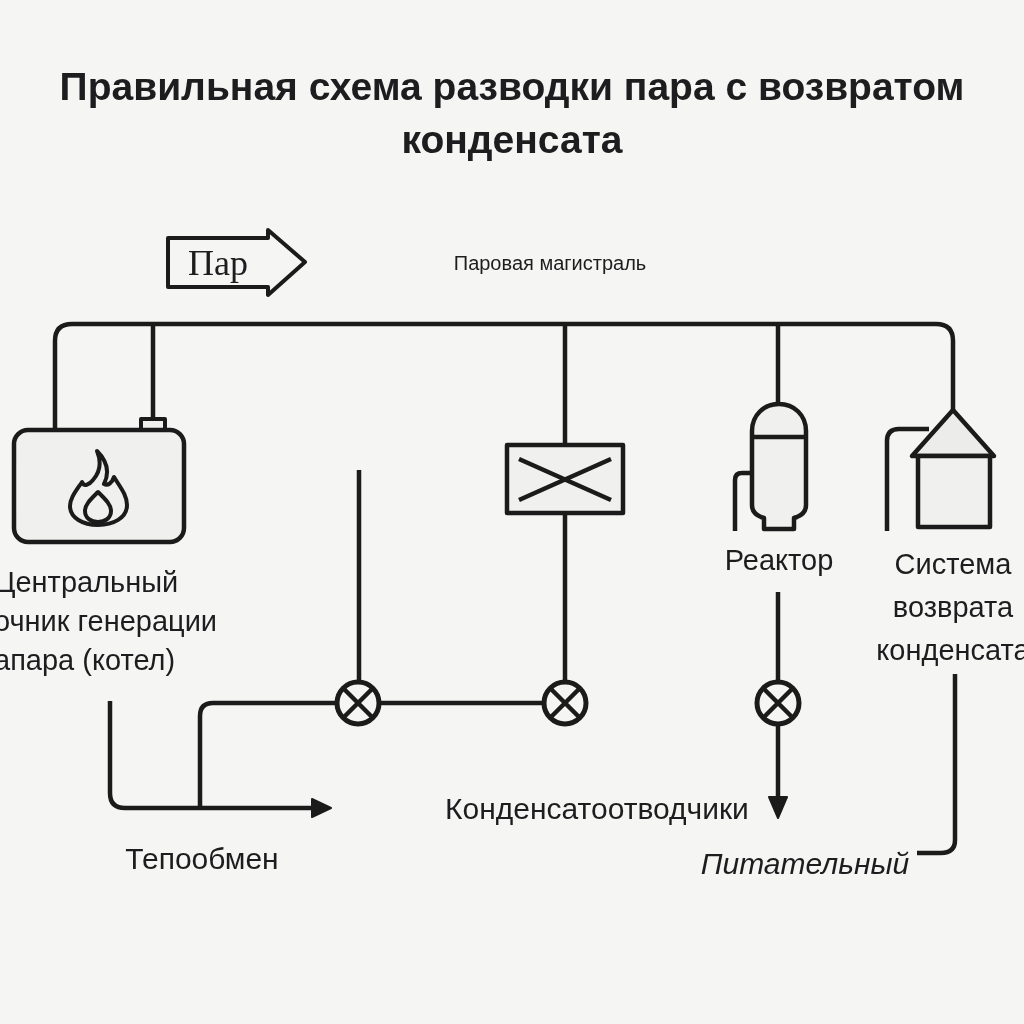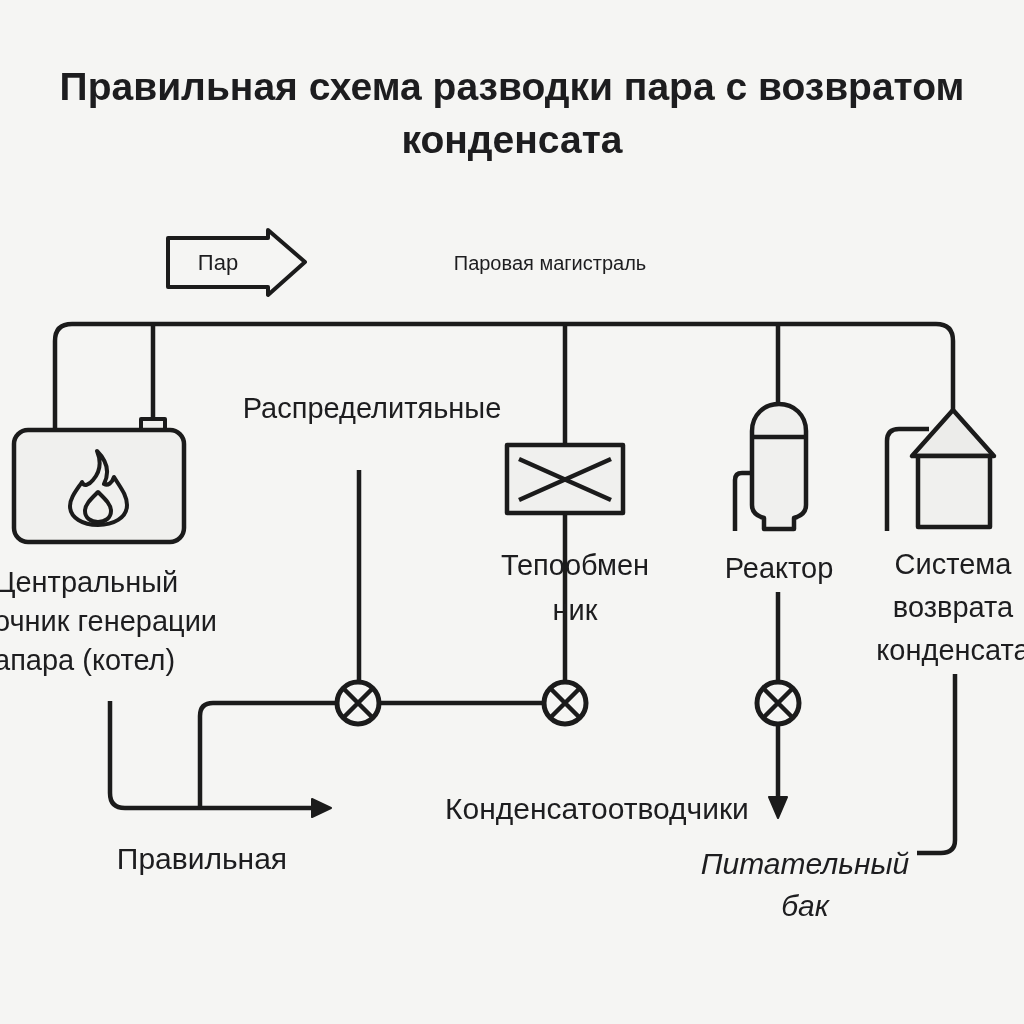--- a/index.html
+++ b/index.html
@@ -12,26 +12,26 @@
     color:#1d1d1f;
   }
   .canvas{position:absolute;left:0;top:0;width:1024px;height:1024px;overflow:hidden;}
   svg.diagram{position:absolute;left:0;top:0;}
   .lbl{position:absolute;color:#1d1d1f;}
   .title{
     left:0;top:60px;width:1024px;
     font-size:39px;font-weight:700;line-height:53px;text-align:center;
     letter-spacing:0px;
   }
-  .lbl-par{left:168px;top:246px;width:100px;font-size:22px;line-height:34px;text-align:center;}
+  .lbl-par{left:168px;top:246px;width:100px;font-size:36px;line-height:34px;text-align:center;font-family:Liberation Serif, serif;}
   .lbl-steam-main{left:390px;top:246px;width:320px;font-size:20px;line-height:34px;text-align:center;}
   .lbl-distribution{left:217px;top:387px;width:310px;font-size:29px;line-height:43px;text-align:center;}
   .lbl-boiler{left:-6px;top:563px;width:290px;font-size:29px;line-height:39px;text-align:left;}
   .lbl-hx{left:465px;top:543px;width:220px;font-size:29px;line-height:45px;text-align:center;}
-  .lbl-reactor{left:679px;top:543px;width:200px;font-size:29px;line-height:34px;text-align:center;margin-top:8px;}
+  .lbl-reactor{left:679px;top:543px;width:200px;font-size:29px;line-height:34px;text-align:center;}
   .lbl-return{left:840px;top:543px;width:226px;font-size:29px;line-height:43px;text-align:center;}
   .lbl-traps{left:397px;top:791px;width:400px;font-size:30px;line-height:36px;text-align:center;}
   .lbl-condensate{left:100px;top:841px;width:204px;font-size:30px;line-height:36px;text-align:center;}
   .lbl-feedtank{left:655px;top:843px;width:300px;font-size:30px;line-height:42px;text-align:center;font-style:italic;}
 </style>
 </head>
 <body>
 
 <div class="canvas">
 
@@ -111,44 +111,38 @@
   <div class="lbl title">
     <div>Правильная схема разводки пара с возвратом</div>
     <div>конденсата</div>
   </div>
 
   <div class="lbl lbl-par">Пар</div>
 
   <div class="lbl lbl-steam-main">Паровая магистраль</div>
 
   <div class="lbl lbl-distribution">
-    <div>Распределитяьные</div>
   </div>
 
   <div class="lbl lbl-boiler">
     <div>Центральный</div>
     <div>очник генерации</div>
     <div>апара (котел)</div>
   </div>
 
-  <div class="lbl lbl-hx">
-    <div>Тепообмен</div>
-    <div>ник</div>
-  </div>
 
   <div class="lbl lbl-reactor">Реактор</div>
 
   <div class="lbl lbl-return">
     <div>Система</div>
     <div>возврата</div>
     <div>конденсата</div>
   </div>
 
   <div class="lbl lbl-traps">Конденсатоотводчики</div>
 
-  <div class="lbl lbl-condensate">Правильная</div>
+  <div class="lbl lbl-condensate">Тепообмен</div>
 
   <div class="lbl lbl-feedtank">
     <div>Питательный</div>
-    <div>бак</div>
   </div>
 
 </div>
 
 </body></html>

